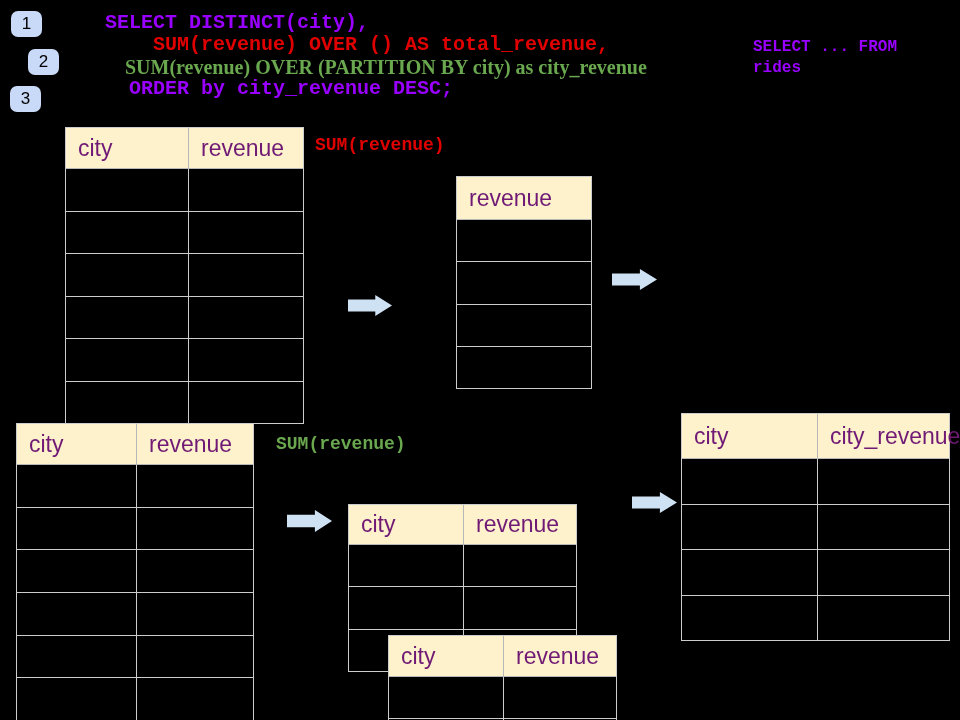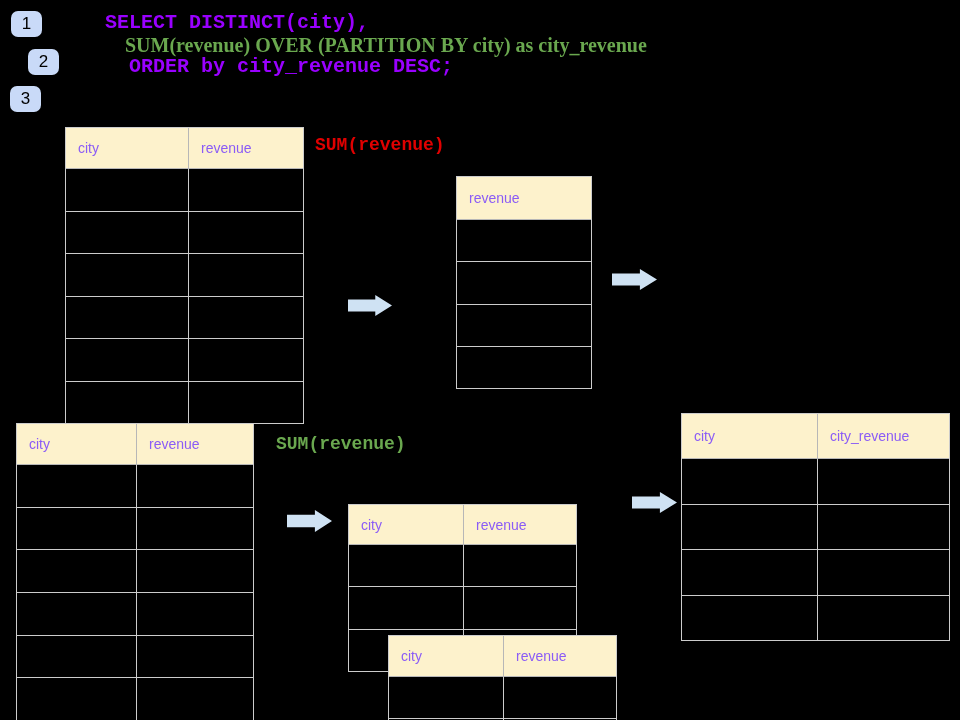--- a/index.html
+++ b/index.html
@@ -41,21 +41,21 @@
   #arrow-3{ left:287px; top:510px; width:45px; height:22px; }
   #arrow-4{ left:632px; top:492px; width:45px; height:21px; }
   
   .tbl{
     position:absolute; background:#000;
     border:1.5px solid #cccccc; box-sizing:border-box;
   }
   .thead{ display:flex; background:#fdf2cc; border-bottom:1.5px solid #b7b7b7; }
   .hcell{
     box-sizing:border-box; display:flex; align-items:center;
-    padding-left:12px; color:#8b5cf6; font-size:14px;
+    padding-left:12px; color:#701a75; font-size:23px;
     border-right:1.5px solid #b7b7b7;
   }
   .hcell:last-child{ border-right:none; }
   .trow{ display:flex; border-bottom:1.5px solid #cccccc; }
   .trow:last-child{ border-bottom:none; }
   .bcell{ box-sizing:border-box; border-right:1.5px solid #cccccc; background:#000; }
   .bcell:last-child{ border-right:none; }
   .hcell.first, .bcell.first{ flex:0 0 auto; width:var(--c1); }
   .hcell.rest,  .bcell.rest { flex:1 1 auto; }
   .hcell.only,  .bcell.only { flex:1 1 auto; }
@@ -70,22 +70,23 @@
 </style>
 </head>
 <body>
 
 <div id="canvas">
 
   <div class="badge" id="badge-1">1</div>
   <div class="badge" id="badge-2">2</div>
   <div class="badge" id="badge-3">3</div>
 
-  <div class="mono" id="sql-code"><div class="code-line c-purple">SELECT DISTINCT(city),</div><div class="code-line c-green">    SUM(revenue) OVER (PARTITION BY city) as city_revenue</div><div class="code-line c-purple">  ORDER by city_revenue DESC;</div></div>
-
+  <div class="mono" id="sql-code"><div class="code-line c-purple">SELECT DISTINCT(city),</div><div class="code-line c-red">    SUM(revenue) OVER () AS total_revenue,</div><div class="code-line c-green">    SUM(revenue) OVER (PARTITION BY city) as city_revenue</div><div class="code-line c-purple">  ORDER by city_revenue DESC;</div></div>
+
+  <div class="mono" id="side-note"><div>SELECT ... FROM</div><div>rides</div></div>
 
   <div class="mono" id="label-total"><div>SUM(revenue)</div></div>
   <div class="mono" id="label-partition"><div>SUM(revenue)</div></div>
 
   <div class="arrow" id="arrow-1"></div>
   <div class="arrow" id="arrow-2"></div>
   <div class="arrow" id="arrow-3"></div>
   <div class="arrow" id="arrow-4"></div>
 
   <div class="tbl" id="tbl-source-1">

